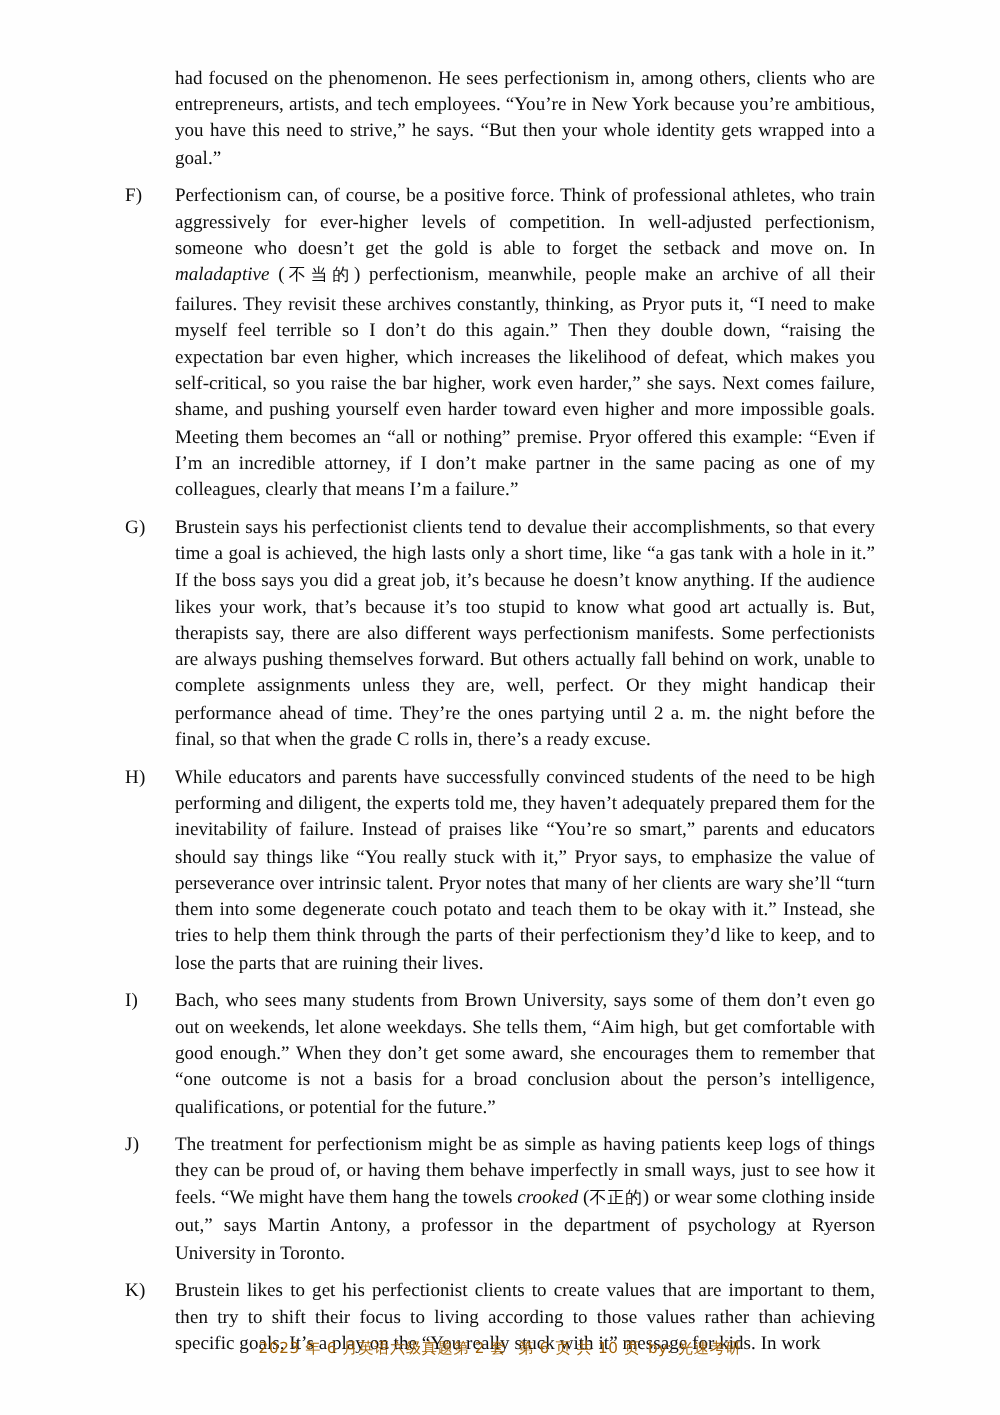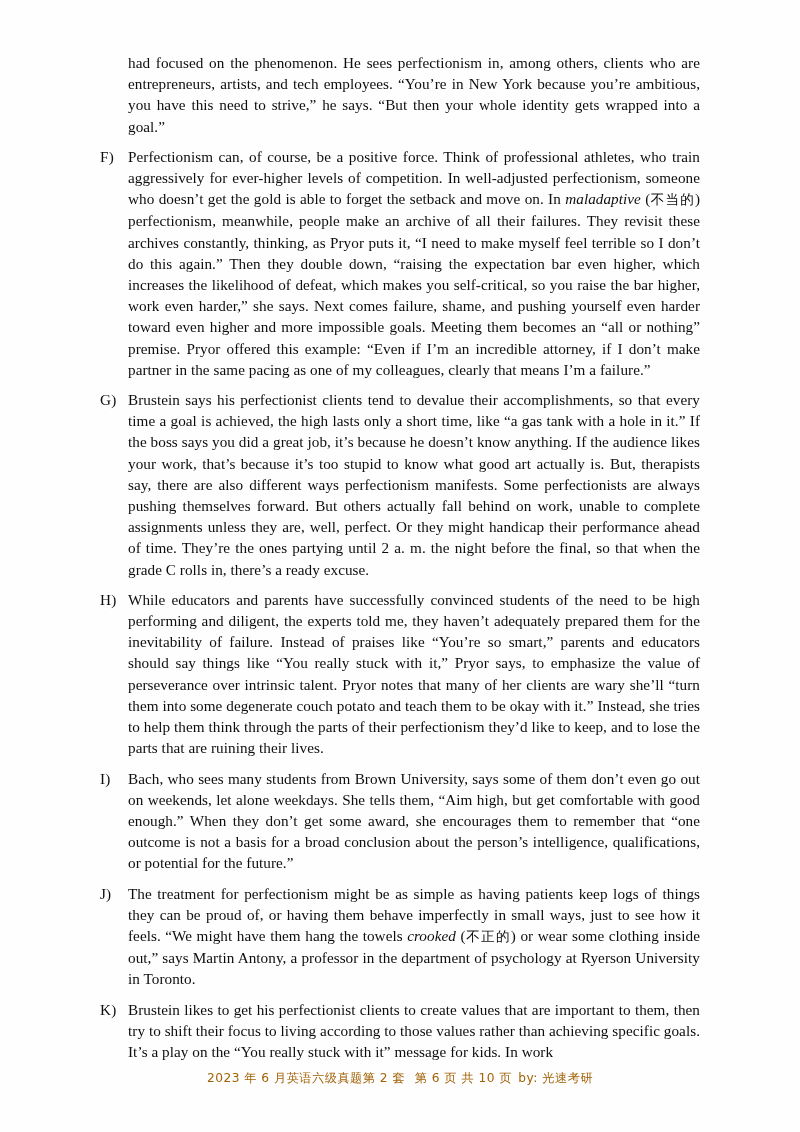--- a/index.html
+++ b/index.html
@@ -40,29 +40,30 @@
     letter-spacing: 0.2px;
   }
   .para-body {
     flex: 1 1 auto;
     font-size: 15.2px;
     line-height: 21.2px;
     text-align: justify;
     text-justify: inter-word;
     hyphens: none;
     letter-spacing: 0.05px;
+    margin-left: 12px;
   }
   .para.no-label .para-label {
     visibility: hidden;
   }
   .para-body i,
   .para-body .it {
   }
   .cn {
-    font-family: Liberation Serif, serif;
+    font-family: Liberation Mono, monospace;
     font-style: normal;
     font-size: 13.6px;
     letter-spacing: 0.6px;
   }
   #footer {
     position: absolute;
     left: 0;
     top: 1070px;
     width: 800px;
     text-align: center;

